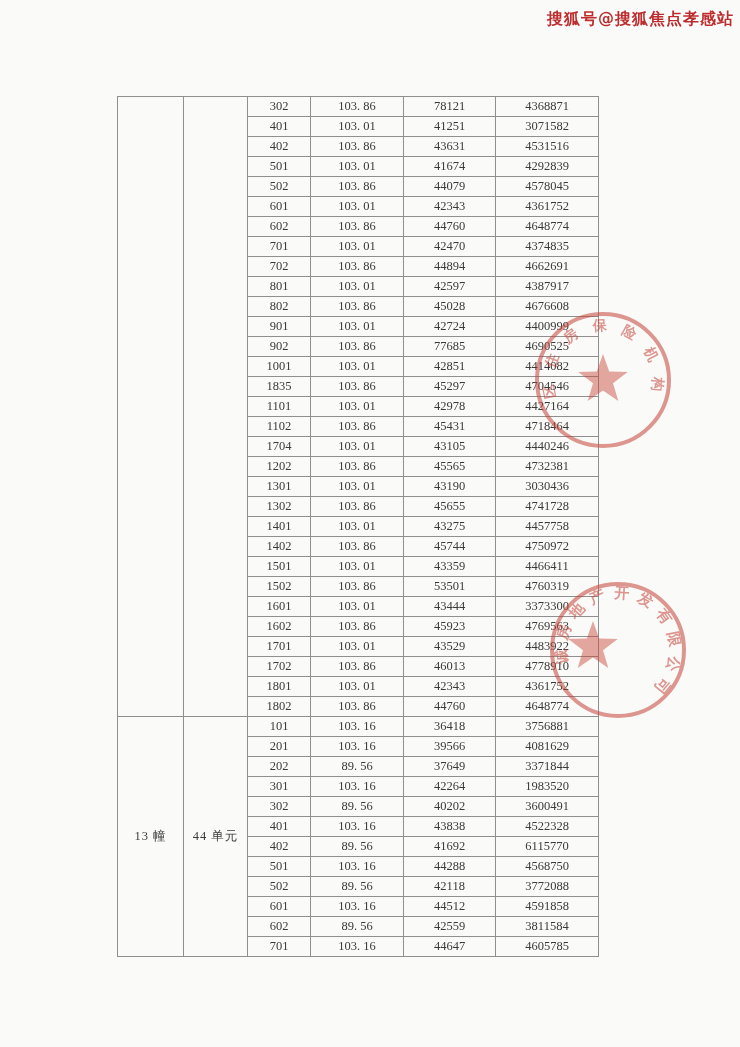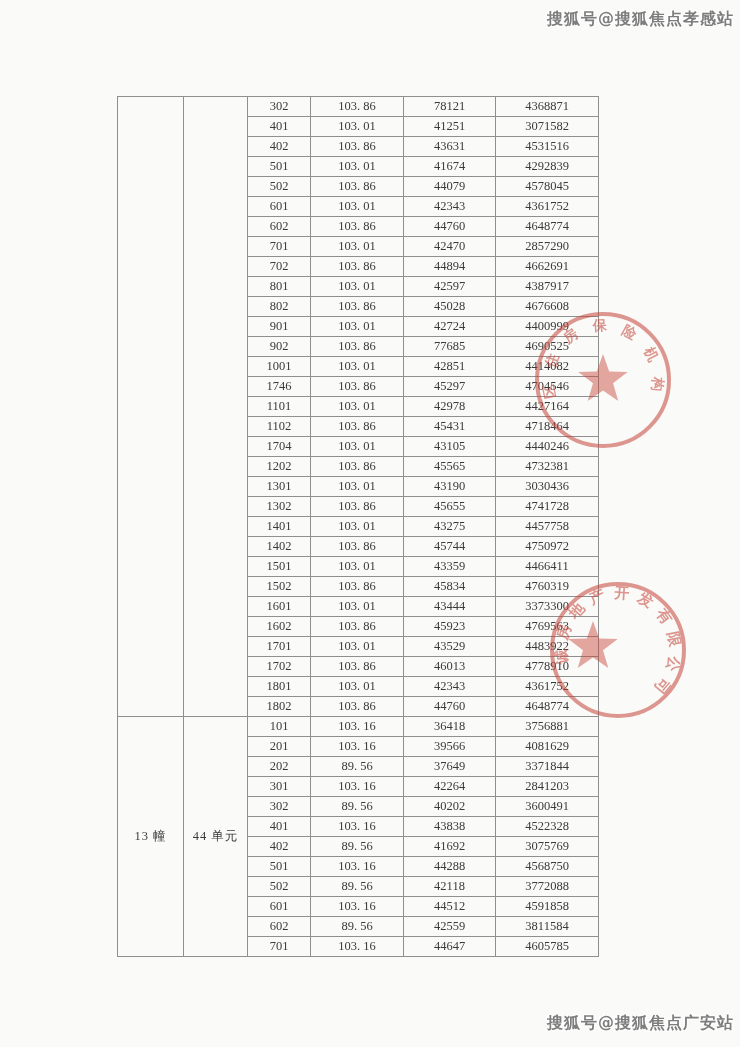--- a/index.html
+++ b/index.html
@@ -13,21 +13,21 @@
   .page { position: absolute; inset: 0; }
 
   
   .watermark {
     position: absolute;
     right: 6px;
     font-family: "DejaVu Sans", sans-serif;
     font-weight: 700;
     font-size: 16px;
     letter-spacing: 1px;
-    color: #737373;
+    color: #b91c1c;
     text-shadow:
       -1px -1px 0 #ffffff, 1px -1px 0 #ffffff,
       -1px  1px 0 #ffffff, 1px  1px 0 #ffffff,
        0 0 3px #ffffff;
     opacity: 0.92;
     white-space: nowrap;
   }
   .wm-top { top: 9px; }
   .wm-bottom { top: 1013px; }
 
@@ -143,21 +143,21 @@
           <tr>
             <td>602</td>
             <td>103. 86</td>
             <td>44760</td>
             <td>4648774</td>
           </tr>
           <tr>
             <td>701</td>
             <td>103. 01</td>
             <td>42470</td>
-            <td>2857290</td>
+            <td>4374835</td>
           </tr>
           <tr>
             <td>702</td>
             <td>103. 86</td>
             <td>44894</td>
             <td>4662691</td>
           </tr>
           <tr>
             <td>801</td>
             <td>103. 01</td>
@@ -182,21 +182,21 @@
             <td>77685</td>
             <td>4690525</td>
           </tr>
           <tr>
             <td>1001</td>
             <td>103. 01</td>
             <td>42851</td>
             <td>4414082</td>
           </tr>
           <tr>
-            <td>1746</td>
+            <td>1835</td>
             <td>103. 86</td>
             <td>45297</td>
             <td>4704546</td>
           </tr>
           <tr>
             <td>1101</td>
             <td>103. 01</td>
             <td>42978</td>
             <td>4427164</td>
           </tr>
@@ -244,21 +244,21 @@
           </tr>
           <tr>
             <td>1501</td>
             <td>103. 01</td>
             <td>43359</td>
             <td>4466411</td>
           </tr>
           <tr>
             <td>1502</td>
             <td>103. 86</td>
-            <td>45834</td>
+            <td>53501</td>
             <td>4760319</td>
           </tr>
           <tr>
             <td>1601</td>
             <td>103. 01</td>
             <td>43444</td>
             <td>3373300</td>
           </tr>
           <tr>
             <td>1602</td>
@@ -307,39 +307,39 @@
           <tr>
             <td>202</td>
             <td>89. 56</td>
             <td>37649</td>
             <td>3371844</td>
           </tr>
           <tr>
             <td>301</td>
             <td>103. 16</td>
             <td>42264</td>
-            <td>2841203</td>
+            <td>1983520</td>
           </tr>
           <tr>
             <td>302</td>
             <td>89. 56</td>
             <td>40202</td>
             <td>3600491</td>
           </tr>
           <tr>
             <td>401</td>
             <td>103. 16</td>
             <td>43838</td>
             <td>4522328</td>
           </tr>
           <tr>
             <td>402</td>
             <td>89. 56</td>
             <td>41692</td>
-            <td>3075769</td>
+            <td>6115770</td>
           </tr>
           <tr>
             <td>501</td>
             <td>103. 16</td>
             <td>44288</td>
             <td>4568750</td>
           </tr>
           <tr>
             <td>502</td>
             <td>89. 56</td>
@@ -383,15 +383,14 @@
     <svg width="170" height="170" viewBox="0 0 170 170" opacity="0.55">
       <circle cx="85" cy="85" r="66"></circle>
       <path id="seal2-arc" d="M 34.8 98.5 A 52 52 0 1 1 114.8 127.6" fill="none"></path>
       <text class="arc-text" font-size="15">
         <textPath href="#seal2-arc" startOffset="0" textLength="220">诚房地产开发有限公司</textPath>
       </text>
       <polygon points="60,56 53.8,73.5 35.3,74 50,85.2 44.7,103 60,92.5 75.3,103 70,85.2 84.7,74 66.2,73.5" opacity="0.85"></polygon>
     </svg>
   </div>
 
-  <div class="watermark wm-bottom">搜狐号@搜狐焦点广安站</div>
 
 </div>
 
 </body></html>

